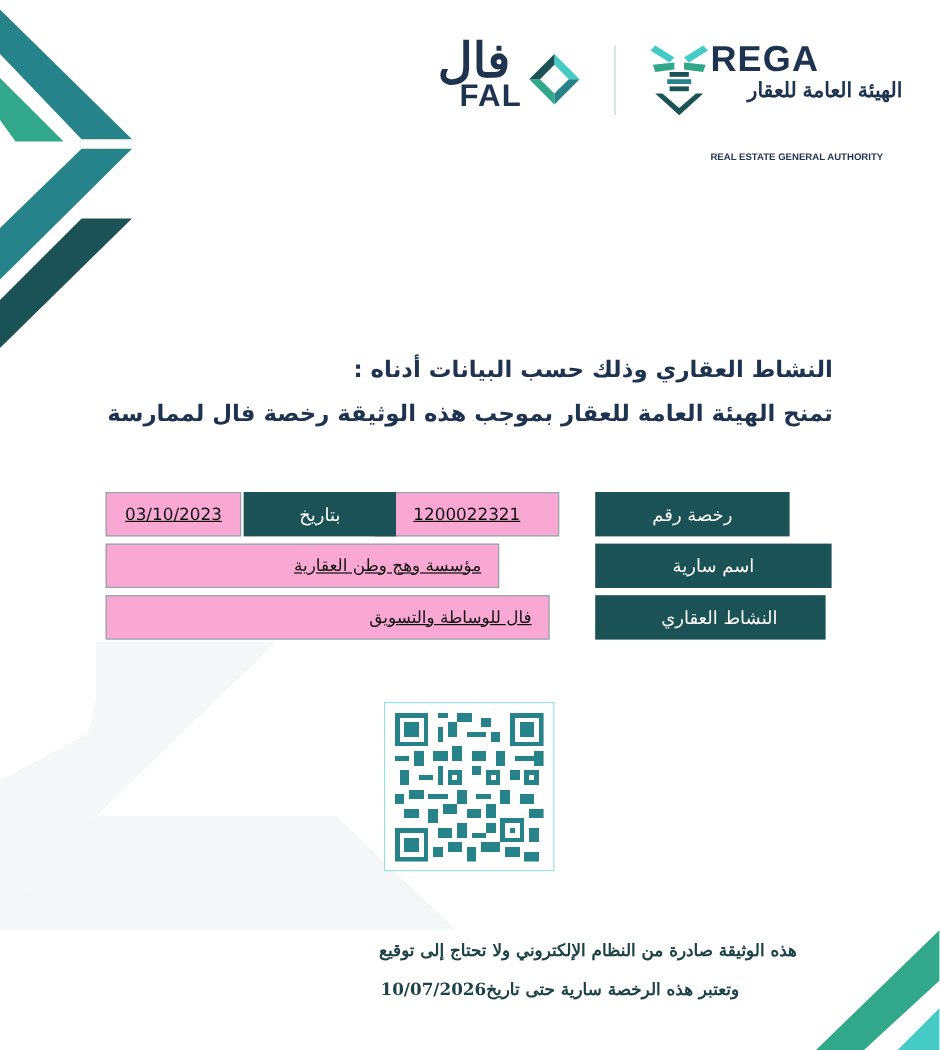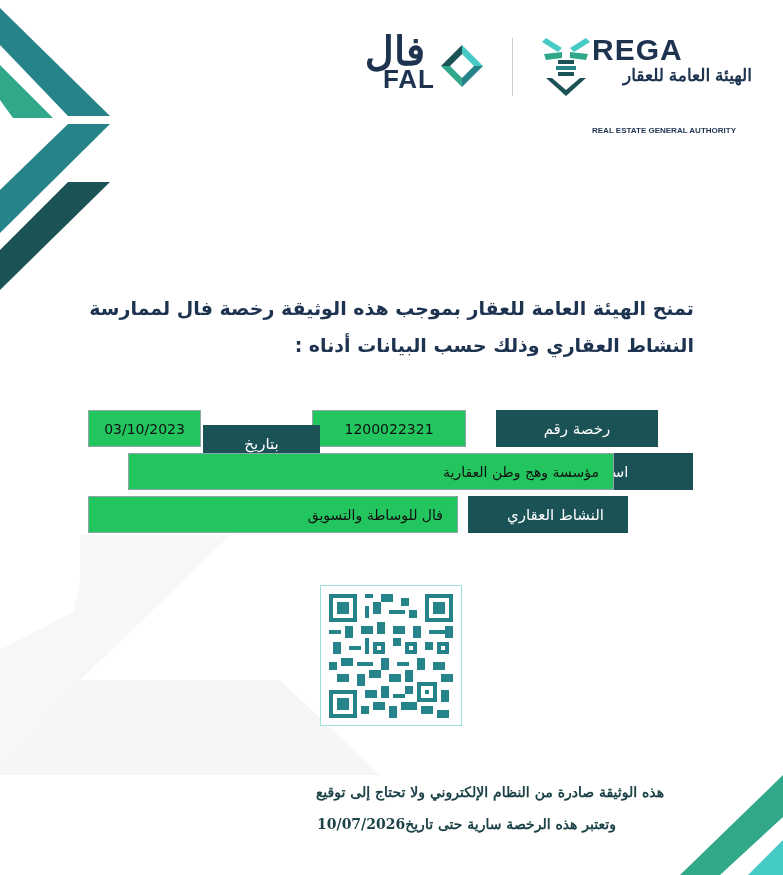--- a/index.html
+++ b/index.html
@@ -3,21 +3,21 @@
 <meta charset="utf-8">
 <style>
   html, body { margin:0; padding:0; }
   body { width:783px; height:875px; position:relative; overflow:hidden; background:#ffffff; font-family:"DejaVu Sans", sans-serif; }
   .abs { position:absolute; }
   svg { display:block; }
   .logo-txt { font-family:"Liberation Sans", sans-serif; }
   .intro { position:absolute; left:80px; top:290px; width:614px; direction:rtl; text-align:right; color:#1e3350; font-weight:bold; font-size:19px; line-height:37px; }
   .cell { position:absolute; box-sizing:border-box; display:flex; align-items:center; font-size:14px; }
   .cell.label { background:#1a5256; color:#ffffff; justify-content:center; font-size:15px; }
-  .cell.value { background:#22c55e; border:1px solid #8fa7ab; color:#111; direction:rtl; }
+  .cell.value { background:#f9a8d4; border:1px solid #8fa7ab; color:#111; direction:rtl;text-decoration:underline; }
   .cell.value.center { justify-content:center; }
   .cell.value.right { justify-content:flex-start; padding-right:14px; }
   .footer { position:absolute; direction:rtl; text-align:center; font-family:"DejaVu Serif", serif; font-weight:bold; color:#1d4348; font-size:14px; }
 </style>
 </head>
 <body>
 
 <svg class="abs" style="left:0;top:0" width="783" height="875">
   <polygon points="90,535 230,535 80,680 60,675" fill="#f5f7f9"></polygon>
   <polygon points="0,650 220,535 80,680 0,770" fill="#f5f7f9"></polygon>
@@ -60,34 +60,34 @@
     <rect x="14" y="30" width="20" height="4" fill="#27838a"></rect>
     <rect x="16" y="36" width="16" height="4" fill="#1a5256"></rect>
     <polygon points="4,42 24,60 44,42 38,42 24,54 10,42" fill="#1a5256"></polygon>
   </svg>
   <div class="abs logo-txt" style="left:50px;top:-2px;font-size:30px;font-weight:bold;color:#1e3350;line-height:32px;letter-spacing:1px;">REGA</div>
   <div class="abs logo-txt" style="left:50px;top:30px;width:160px;text-align:right;direction:rtl;font-size:17px;font-weight:bold;color:#1e3350;line-height:20px;">الهيئة العامة للعقار</div>
   <div class="abs logo-txt" style="left:50px;top:51px;font-size:8px;font-weight:bold;color:#1e3350;line-height:10px;white-space:nowrap;margin-top:39px;">REAL ESTATE GENERAL AUTHORITY</div>
 </div>
 
 <div class="intro">
+  <div>النشاط العقاري وذلك حسب البيانات أدناه :</div>
   <div>تمنح الهيئة العامة للعقار بموجب هذه الوثيقة رخصة فال لممارسة</div>
-  <div>النشاط العقاري وذلك حسب البيانات أدناه :</div>
 </div>
 
 <div>
   <div class="cell label" style="left:496px;top:410px;width:162px;height:37px;">رخصة رقم</div>
   <div class="cell value center" style="left:312px;top:410px;width:154px;height:37px;">1200022321</div>
-  <div class="cell label" style="left:203px;top:410px;width:117px;height:37px;margin-top:15px;">بتاريخ</div>
+  <div class="cell label" style="left:203px;top:410px;width:127px;height:37px;">بتاريخ</div>
   <div class="cell value center" style="left:88px;top:410px;width:113px;height:37px;">03/10/2023</div>
 
   <div class="cell label" style="left:496px;top:453px;width:197px;height:37px;">اسم سارية</div>
-  <div class="cell value right" style="left:88px;top:453px;width:486px;height:37px;margin-left:40px;">مؤسسة وهج وطن العقارية</div>
+  <div class="cell value right" style="left:88px;top:453px;width:328px;height:37px;">مؤسسة وهج وطن العقارية</div>
 
-  <div class="cell label" style="left:468px;top:496px;width:160px;height:37px;padding-left:15px;">النشاط العقاري</div>
+  <div class="cell label" style="left:496px;top:496px;width:192px;height:37px;padding-left:15px;">النشاط العقاري</div>
   <div class="cell value right" style="left:88px;top:496px;width:370px;height:37px;">فال للوساطة والتسويق</div>
 </div>
 
 <div class="abs" style="left:320px;top:585px;width:142px;height:141px;box-sizing:border-box;border:1px solid #9ee0dc;background:#fff;">
   <svg class="abs" style="left:8px;top:8px" width="124" height="124" viewBox="0 0 31 31" shape-rendering="crispEdges">
     <g fill="#27838a">
       <rect x="0" y="0" width="7" height="7"></rect>
         <rect x="1" y="1" width="5" height="5" fill="#fff"></rect>
         <rect x="2" y="2" width="3" height="3"></rect>
       <rect x="24" y="0" width="7" height="7"></rect>

